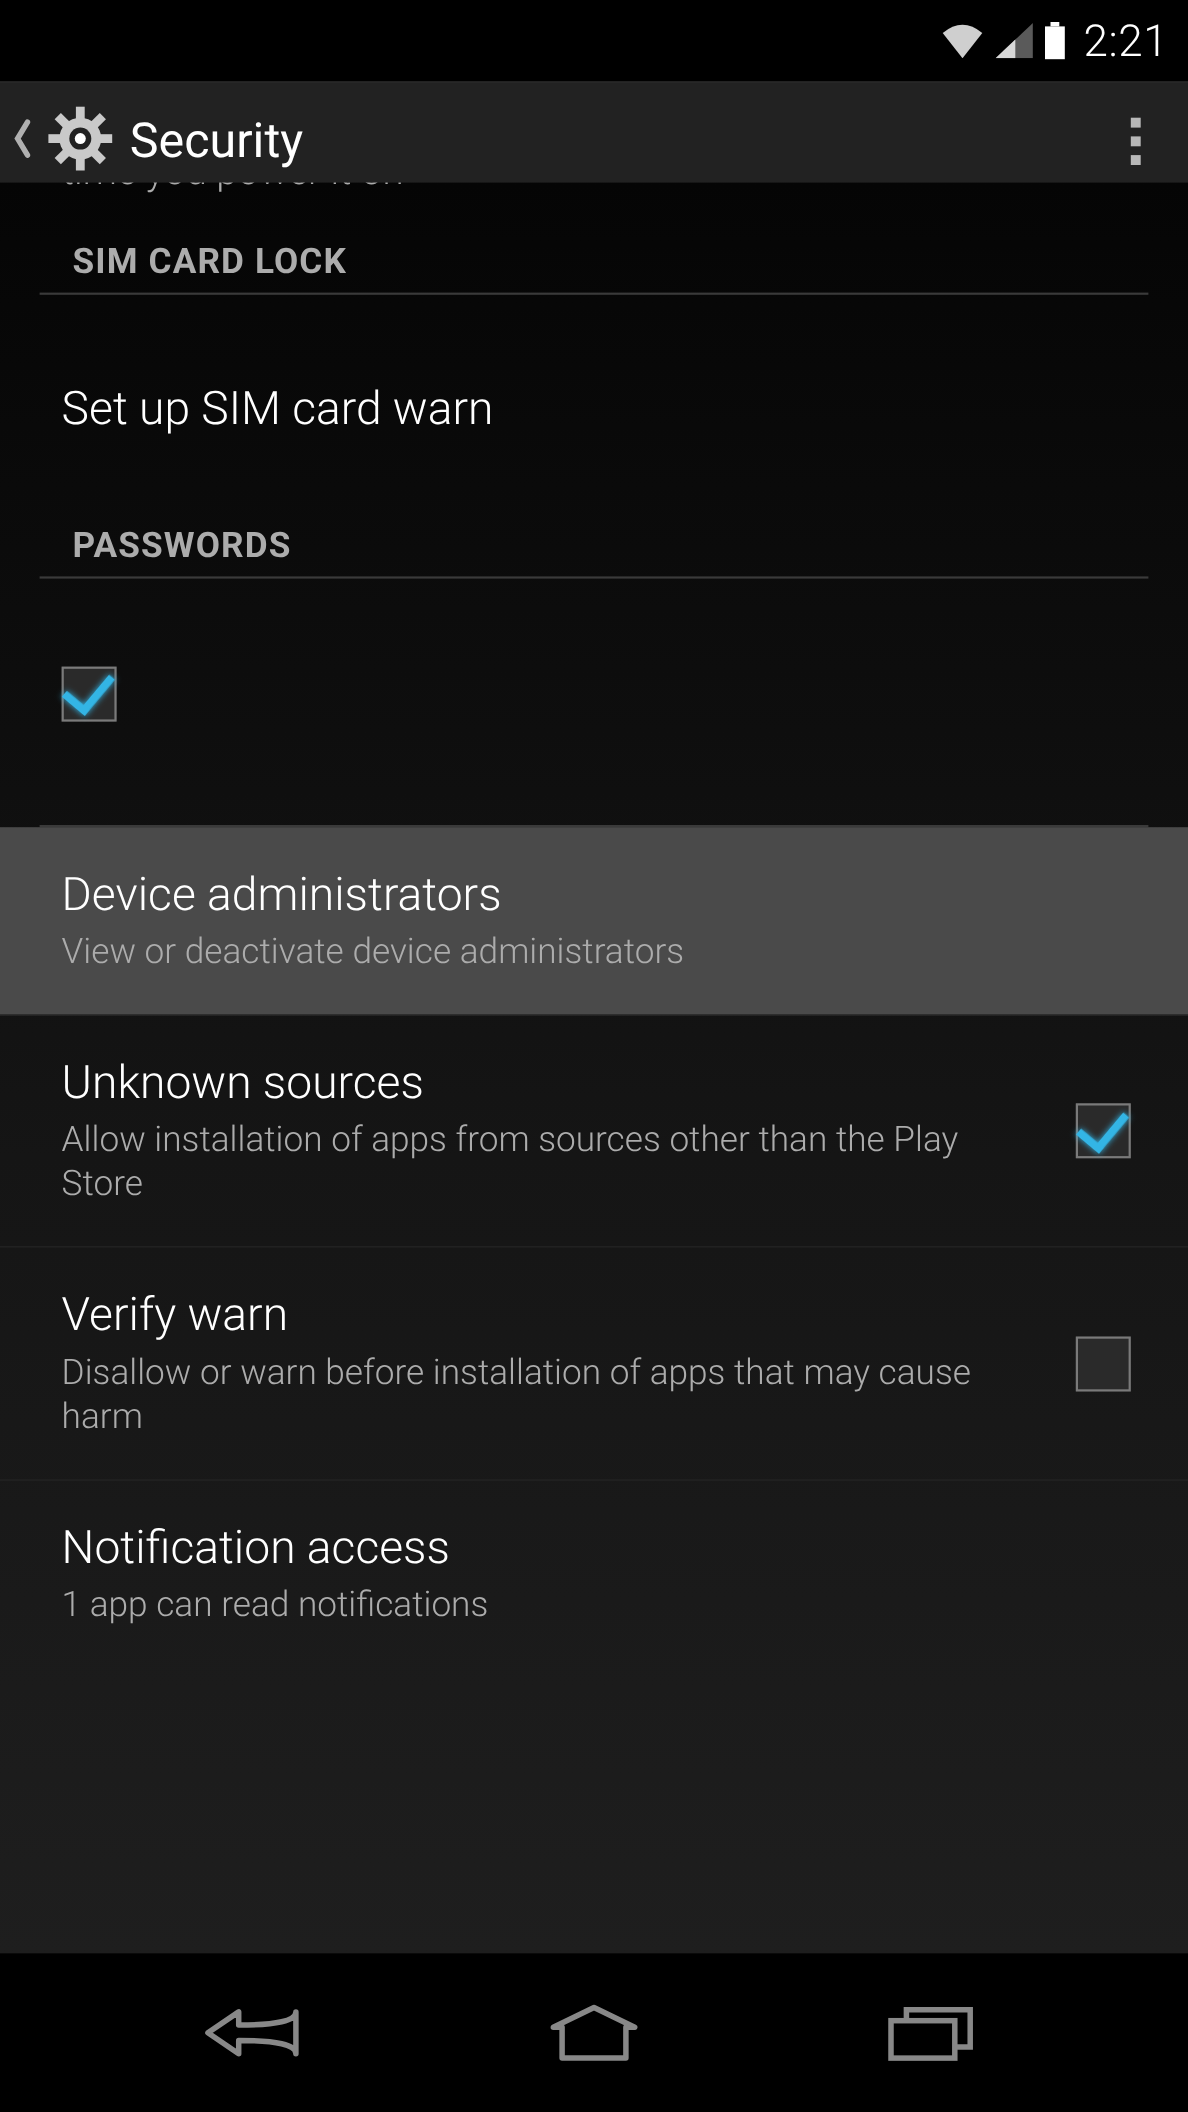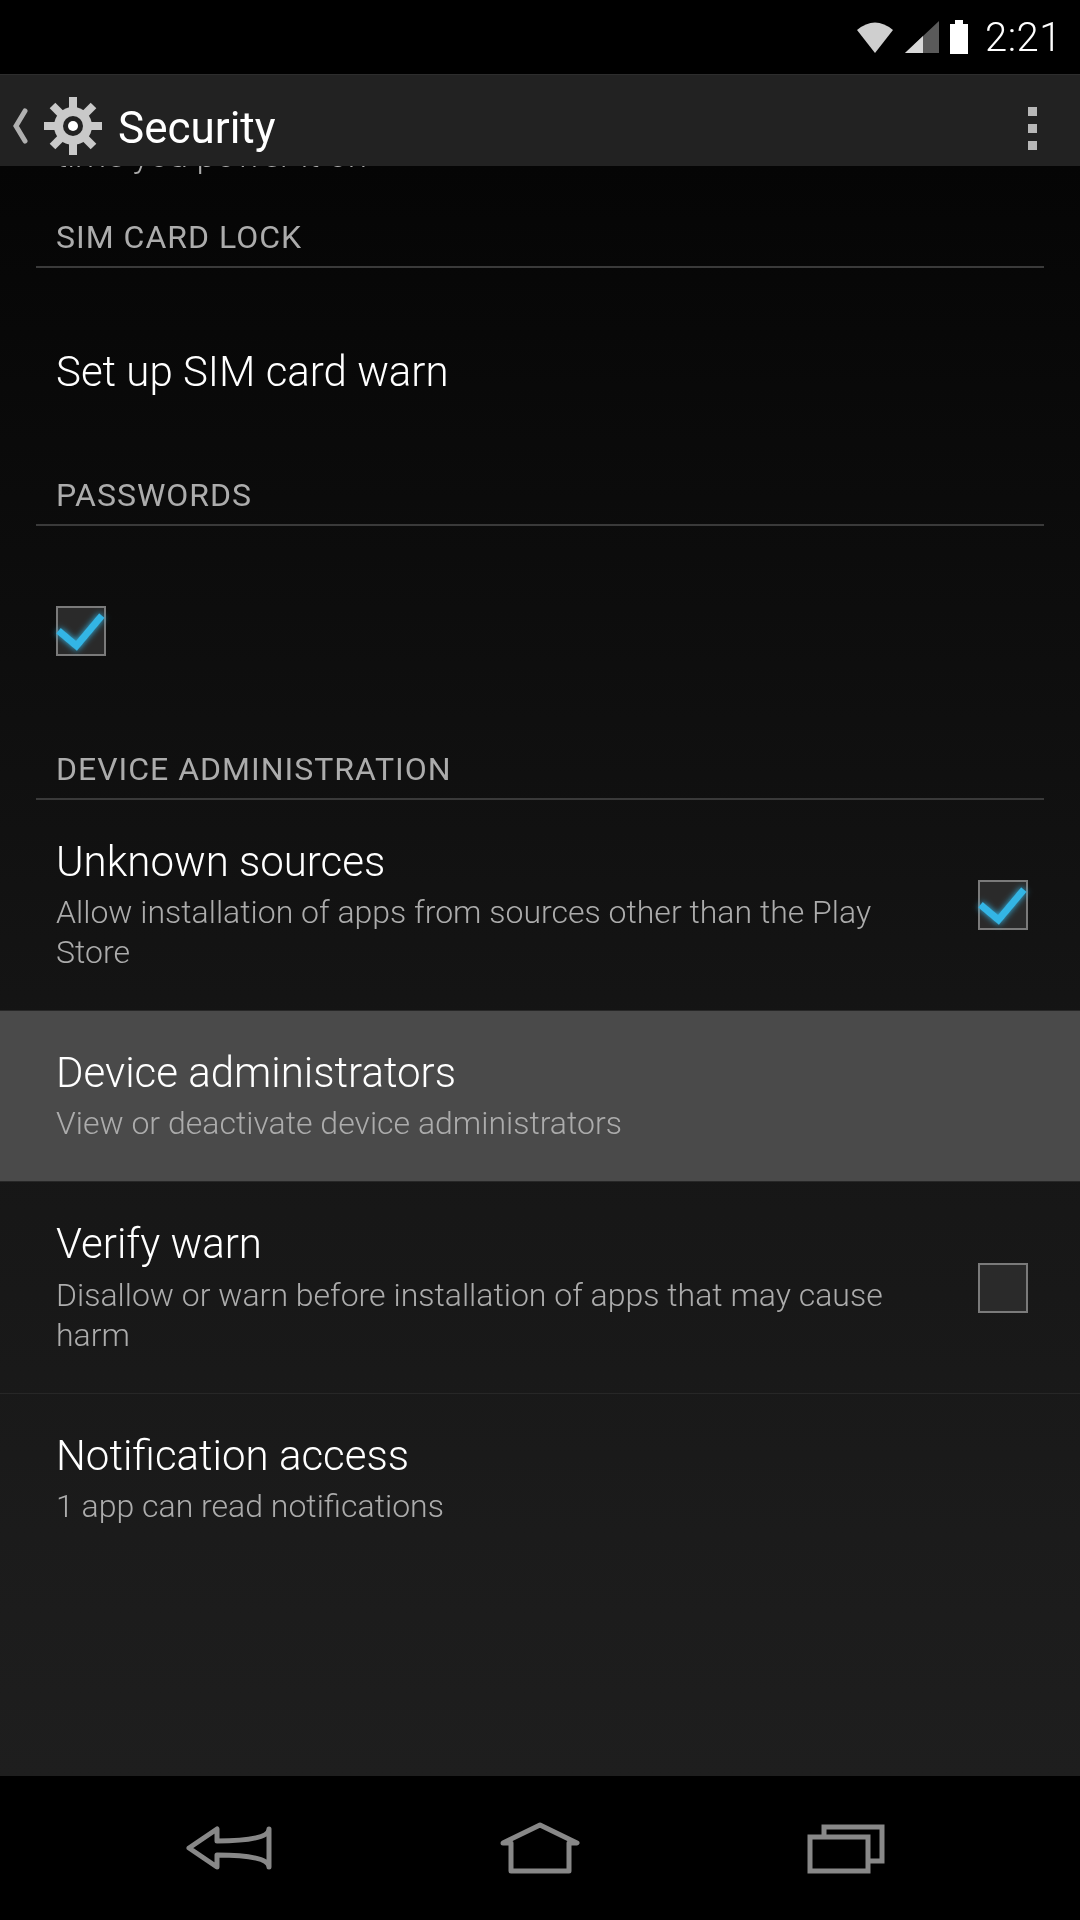--- a/index.html
+++ b/index.html
@@ -14,21 +14,21 @@
     .action-bar-title { font-size: 44px; font-weight: 400; color: #fff; }
     .overflow { margin-left: auto; width: 56px; height: 56px; display:flex; flex-direction:column; align-items:center; justify-content:center; gap:8px; }
     .overflow span { width: 9px; height: 9px; background: #b8b8b8; }
     
     .content { position: absolute; top: 166px; left: 0; right: 0; bottom: 144px; background: linear-gradient(180deg, #050505 0%, #151515 55%, #1e1e1e 100%); overflow: hidden; }
     
     .scroll-inner { position: relative; top: -76px; }
     
     .cut-desc { color: #acacac; font-size: 35px; line-height: 1.25; padding: 0 56px 40px 56px; font-weight:300; }
     
-    .section-header { color: #acacac; font-size: 32px; font-weight: 400; letter-spacing: 1px; padding: 0 56px 10px 56px; }
+    .section-header { color: #acacac; font-size: 32px; font-weight: 700; letter-spacing: 1px; padding: 0 56px 10px 56px; margin-left: 10px; }
     .section-divider { height: 2px; background: #3a3a3a; margin: 0 36px; }
     
     .row { display: flex; align-items: center; padding: 38px 36px 38px 56px; border-bottom: 1px solid #272727; }
     .row.no-border { border-bottom: none; }
     .row-text { flex: 1; padding-right: 30px; }
     .row-title { font-size: 42px; color: #ffffff; font-weight: 300; line-height: 1.15; }
     .row-sub { font-size: 32px; color: #acacac; font-weight: 300; line-height: 1.25; margin-top: 6px; }
     
     .row.highlight { background: #4a4a4a; }
     
@@ -114,36 +114,35 @@
     <div class="spacer-sm"></div>
 
     <div class="section-header">PASSWORDS</div>
     <div class="section-divider"></div>
     <div class="spacer-sm"></div>
     <div class="row no-border">
       <span class="checkbox checked"></span>
     </div>
     <div class="spacer-md"></div>
 
-    <div class="section-header">DEVICE ADMINISTRATION</div>
     <div class="section-divider"></div>
+
+    <div class="row highlight">
+      <div class="row-text">
+        <div class="row-title">Device administrators</div>
+        <div class="row-sub">View or deactivate device administrators</div>
+      </div>
+    </div>
 
     <div class="row">
       <div class="row-text">
         <div class="row-title">Unknown sources</div>
         <div class="row-sub">Allow installation of apps from sources other than the Play Store</div>
       </div>
       <span class="checkbox checked"></span>
-    </div>
-
-    <div class="row highlight">
-      <div class="row-text">
-        <div class="row-title">Device administrators</div>
-        <div class="row-sub">View or deactivate device administrators</div>
-      </div>
     </div>
 
     <div class="row">
       <div class="row-text">
         <div class="row-title">Verify warn</div>
         <div class="row-sub">Disallow or warn before installation of apps that may cause harm</div>
       </div>
       <span class="checkbox"></span>
     </div>
 

